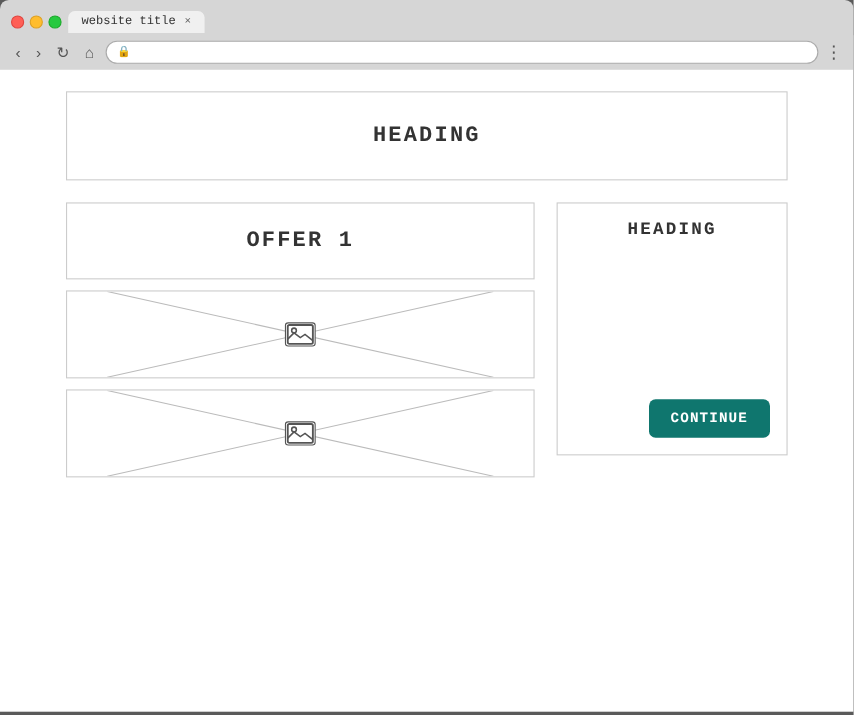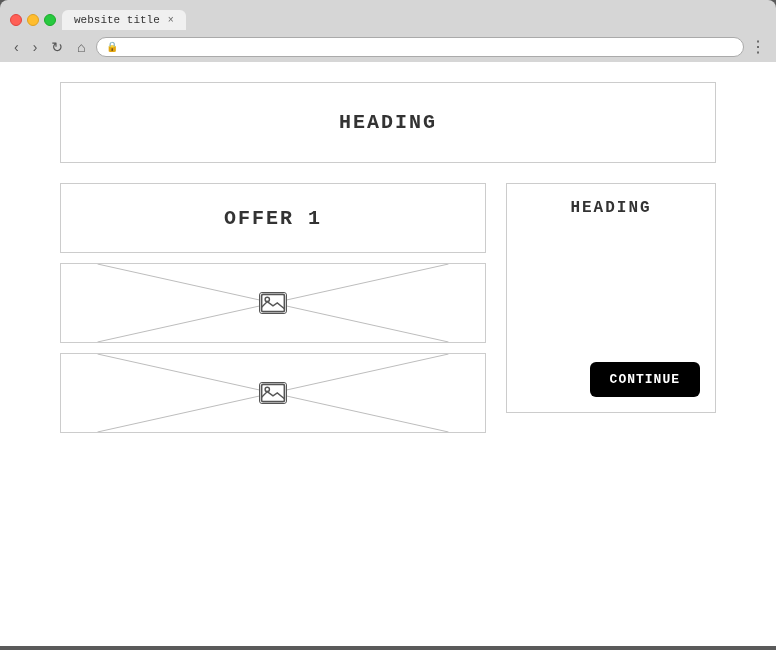--- a/index.html
+++ b/index.html
@@ -195,21 +195,21 @@
 
     .basket-title {
       font-size: 16px;
       font-weight: bold;
       letter-spacing: 2px;
       text-align: center;
       color: #333;
     }
 
     .continue-btn {
-      background: #000000;
+      background: #0f766e;
       color: white;
       border: none;
       border-radius: 6px;
       padding: 10px 20px;
       font-size: 13px;
       font-weight: bold;
       letter-spacing: 1px;
       cursor: pointer;
       align-self: flex-end;
       font-family: 'Courier New', Courier, monospace;

